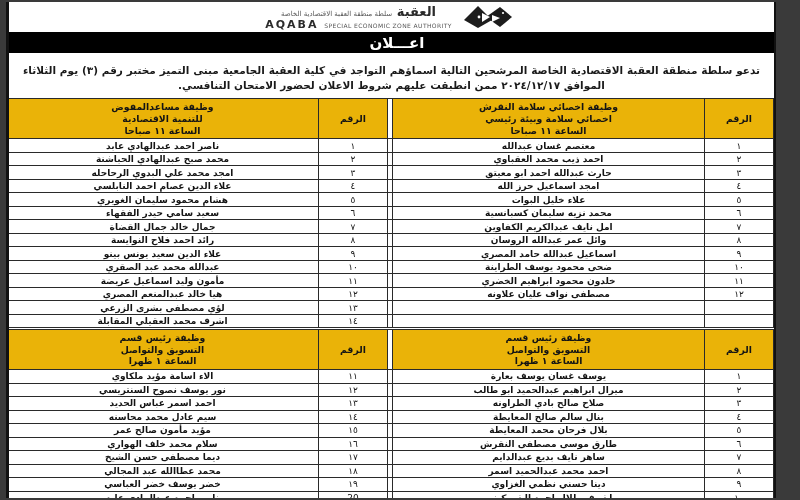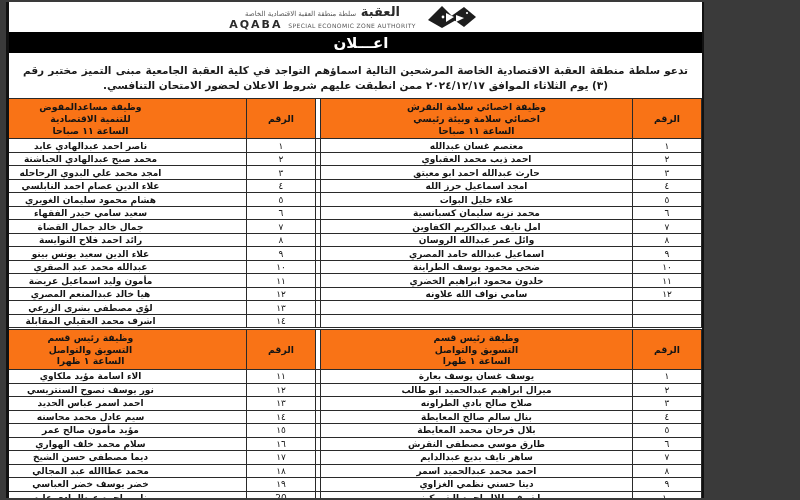--- a/index.html
+++ b/index.html
@@ -2,21 +2,21 @@
 <html lang="ar" dir="rtl"><head>
 <meta charset="utf-8">
 <style>
   html,body{margin:0;padding:0;}
   body{
     width:800px;height:500px;overflow:hidden;
     background:#3a3a3a;
     font-family:"DejaVu Sans","Liberation Sans",sans-serif;
   }
   .page{
-    position:absolute;left:6px;top:2px;width:698px;height:496px;
+    position:absolute;left:6px;top:2px;width:770px;height:496px;
     background:#ffffff;
     border-left:3px solid #111;
     border-right:2px solid #111;
     box-sizing:border-box;
     overflow:hidden;
   }
   
   .logo-bar{
     height:30px;display:flex;align-items:center;justify-content:center;gap:10px;
     background:#fff;
@@ -60,21 +60,21 @@
     padding:0;
     height:12.5px;
     font-size:9px;
     color:#141414;
     text-align:center;
     vertical-align:middle;
     overflow:hidden;
     white-space:nowrap;
   }
   .tbl .hdr{
-    background:#f97316;
+    background:#eab308;
     font-weight:bold;
     font-size:9.3px;
     line-height:1.25;
     height:auto;
     padding:2px 0;
     white-space:normal;
   }
   .tbl .hdr .ln{display:block;}
   .col-num{width:68px;font-size:9px;}
   .col-name{width:311px;font-weight:bold;font-size:9.2px;}
@@ -204,21 +204,21 @@
           </tr>
           <tr>
             <td class="col-num">١١</td>
             <td class="col-name">خلدون محمود ابراهيم الخضري</td>
             <td class="mid-sep"></td>
             <td class="col-num">١١</td>
             <td class="col-name">مأمون وليد اسماعيل عريضة</td>
           </tr>
           <tr>
             <td class="col-num">١٢</td>
-            <td class="col-name">سامي نواف الله علاونه</td>
+            <td class="col-name">مصطفى نواف عليان علاونه</td>
             <td class="mid-sep"></td>
             <td class="col-num">١٢</td>
             <td class="col-name">هيا خالد عبدالمنعم المصري</td>
           </tr>
           <tr>
             <td class="col-num"></td>
             <td class="col-name"></td>
             <td class="mid-sep"></td>
             <td class="col-num">١٣</td>
             <td class="col-name">لؤي مصطفى بشرى الزرعي</td>

